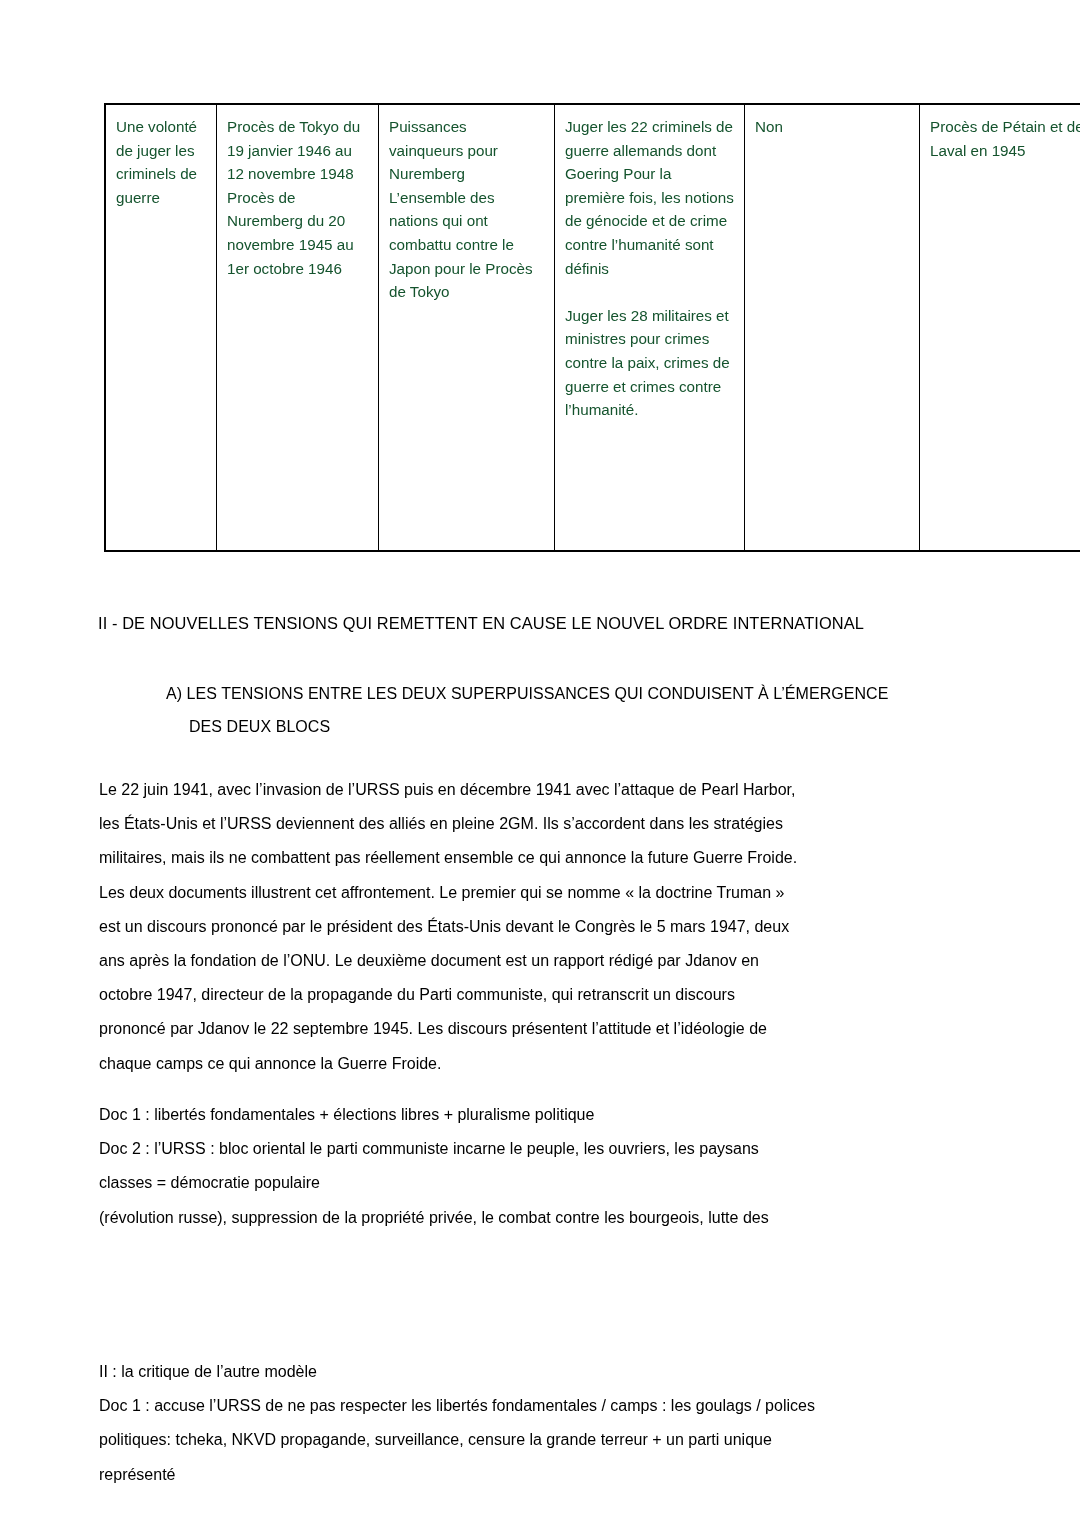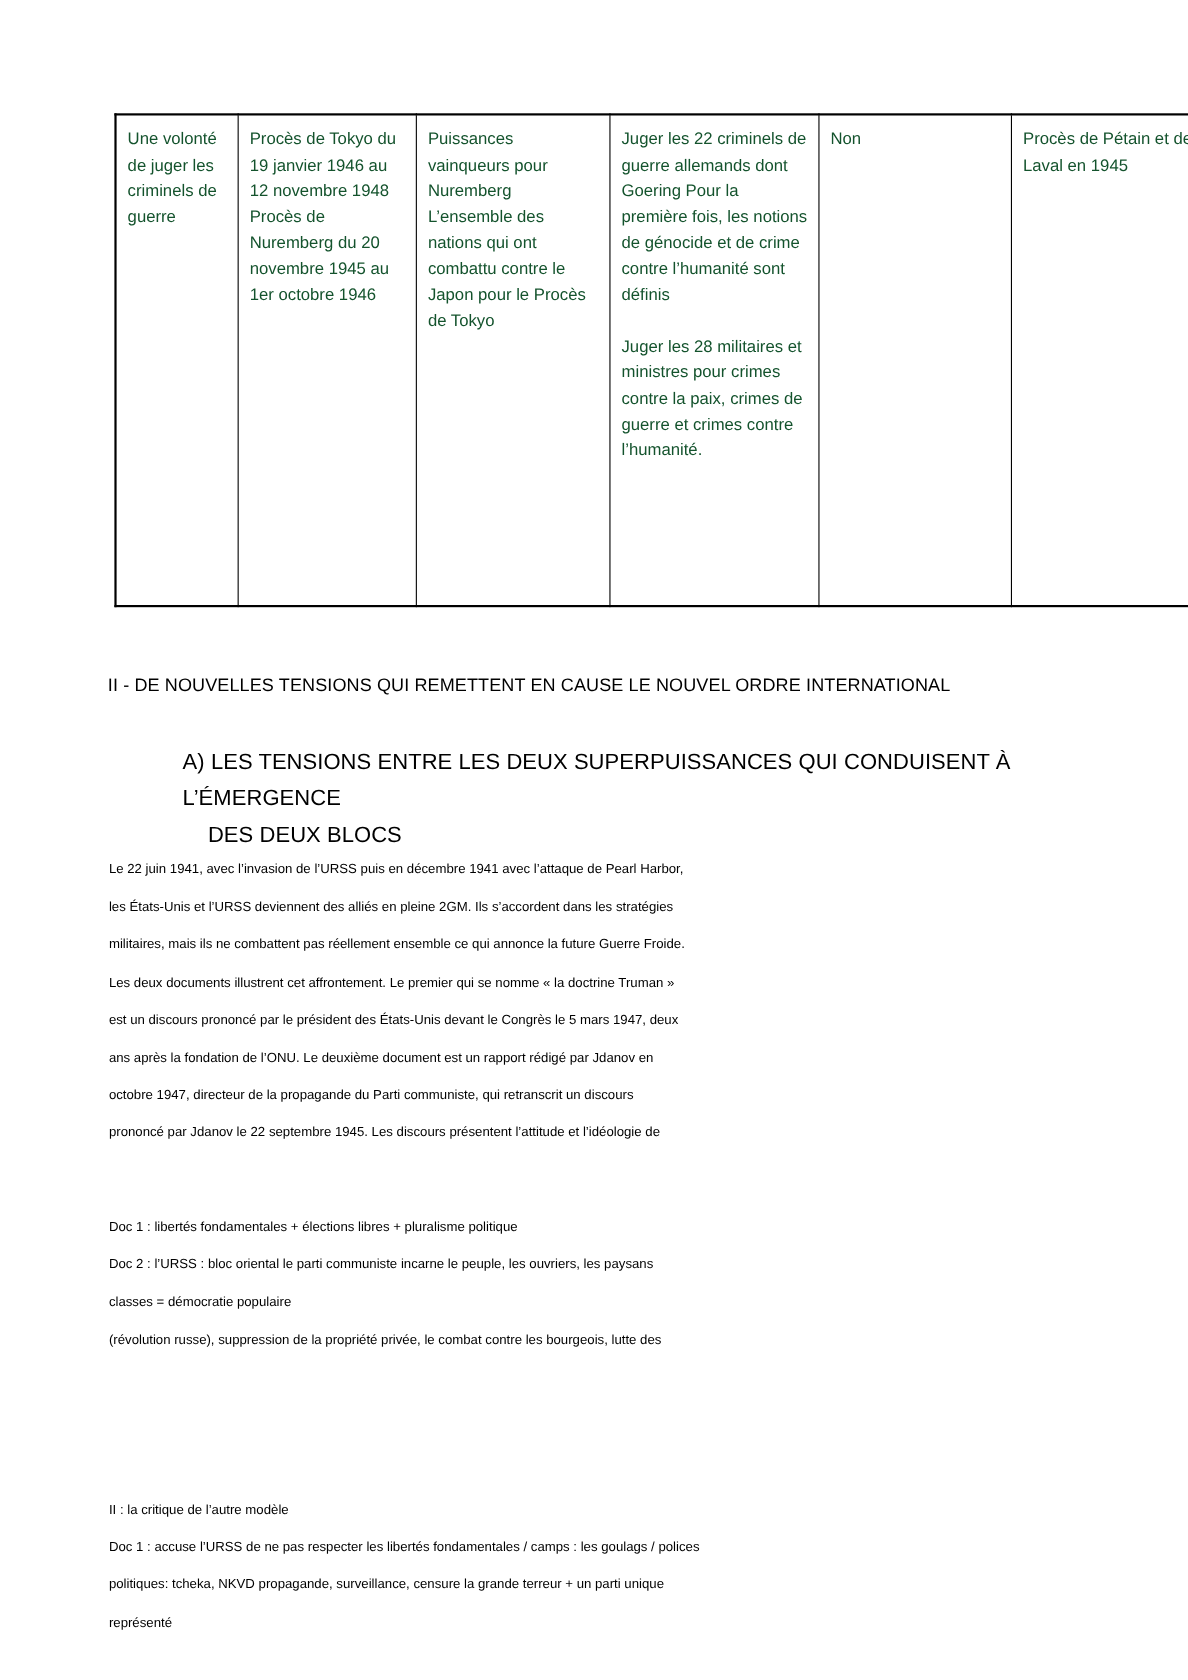--- a/index.html
+++ b/index.html
@@ -63,35 +63,35 @@
     font-size: 16.4px;
     letter-spacing: 0.1px;
     line-height: 26px;
     white-space: nowrap;
   }
   .heading-2 {
     position: absolute;
     left: 166px;
     top: 677px;
     width: 810px;
-    font-size: 20px;
+    font-size: 16px;
     line-height: 33px;
     letter-spacing: 0.05px;
   }
   .heading-2 .l2 {
     display: block;
     padding-left: 23px;
   }
 
   
   .body-block {
     position: absolute;
     left: 99px;
     width: 880px;
-    font-size: 12px;
+    font-size: 16px;
     line-height: 34.2px;
   }
   #para-intro { top: 773px; }
   #block-part1 { top: 1098px; }
   #block-part2 { top: 1355px; }
 
   .body-block p { margin: 0; }
   .body-line { display: block; }
 </style>
 </head>
@@ -137,20 +137,21 @@
   <div class="body-block" id="para-intro">
     <p>
       <span class="body-line">Le 22 juin 1941, avec l’invasion de l’URSS puis en décembre 1941 avec l’attaque de Pearl Harbor,</span>
       <span class="body-line">les États-Unis et l’URSS deviennent des alliés en pleine 2GM. Ils s’accordent dans les stratégies</span>
       <span class="body-line">militaires, mais ils ne combattent pas réellement ensemble ce qui annonce la future Guerre Froide.</span>
       <span class="body-line">Les deux documents illustrent cet affrontement. Le premier qui se nomme « la doctrine Truman »</span>
       <span class="body-line">est un discours prononcé par le président des États-Unis devant le Congrès le 5 mars 1947, deux</span>
       <span class="body-line">ans après la fondation de l’ONU. Le deuxième document est un rapport rédigé par Jdanov en</span>
       <span class="body-line">octobre 1947, directeur de la propagande du Parti communiste, qui retranscrit un discours</span>
       <span class="body-line">prononcé par Jdanov le 22 septembre 1945. Les discours présentent l’attitude et l’idéologie de</span>
+      <span class="body-line">chaque camps ce qui annonce la Guerre Froide.</span>
     </p>
   </div>
 
   <div class="body-block" id="block-part1">
     <p>
       <span class="body-line">Doc 1 : libertés fondamentales + élections libres + pluralisme politique</span>
       <span class="body-line">Doc 2 : l’URSS : bloc oriental le parti communiste incarne le peuple, les ouvriers, les paysans</span>
       <span class="body-line">classes = démocratie populaire</span>
       <span class="body-line">(révolution russe), suppression de la propriété privée, le combat contre les bourgeois, lutte des</span>
     </p>

